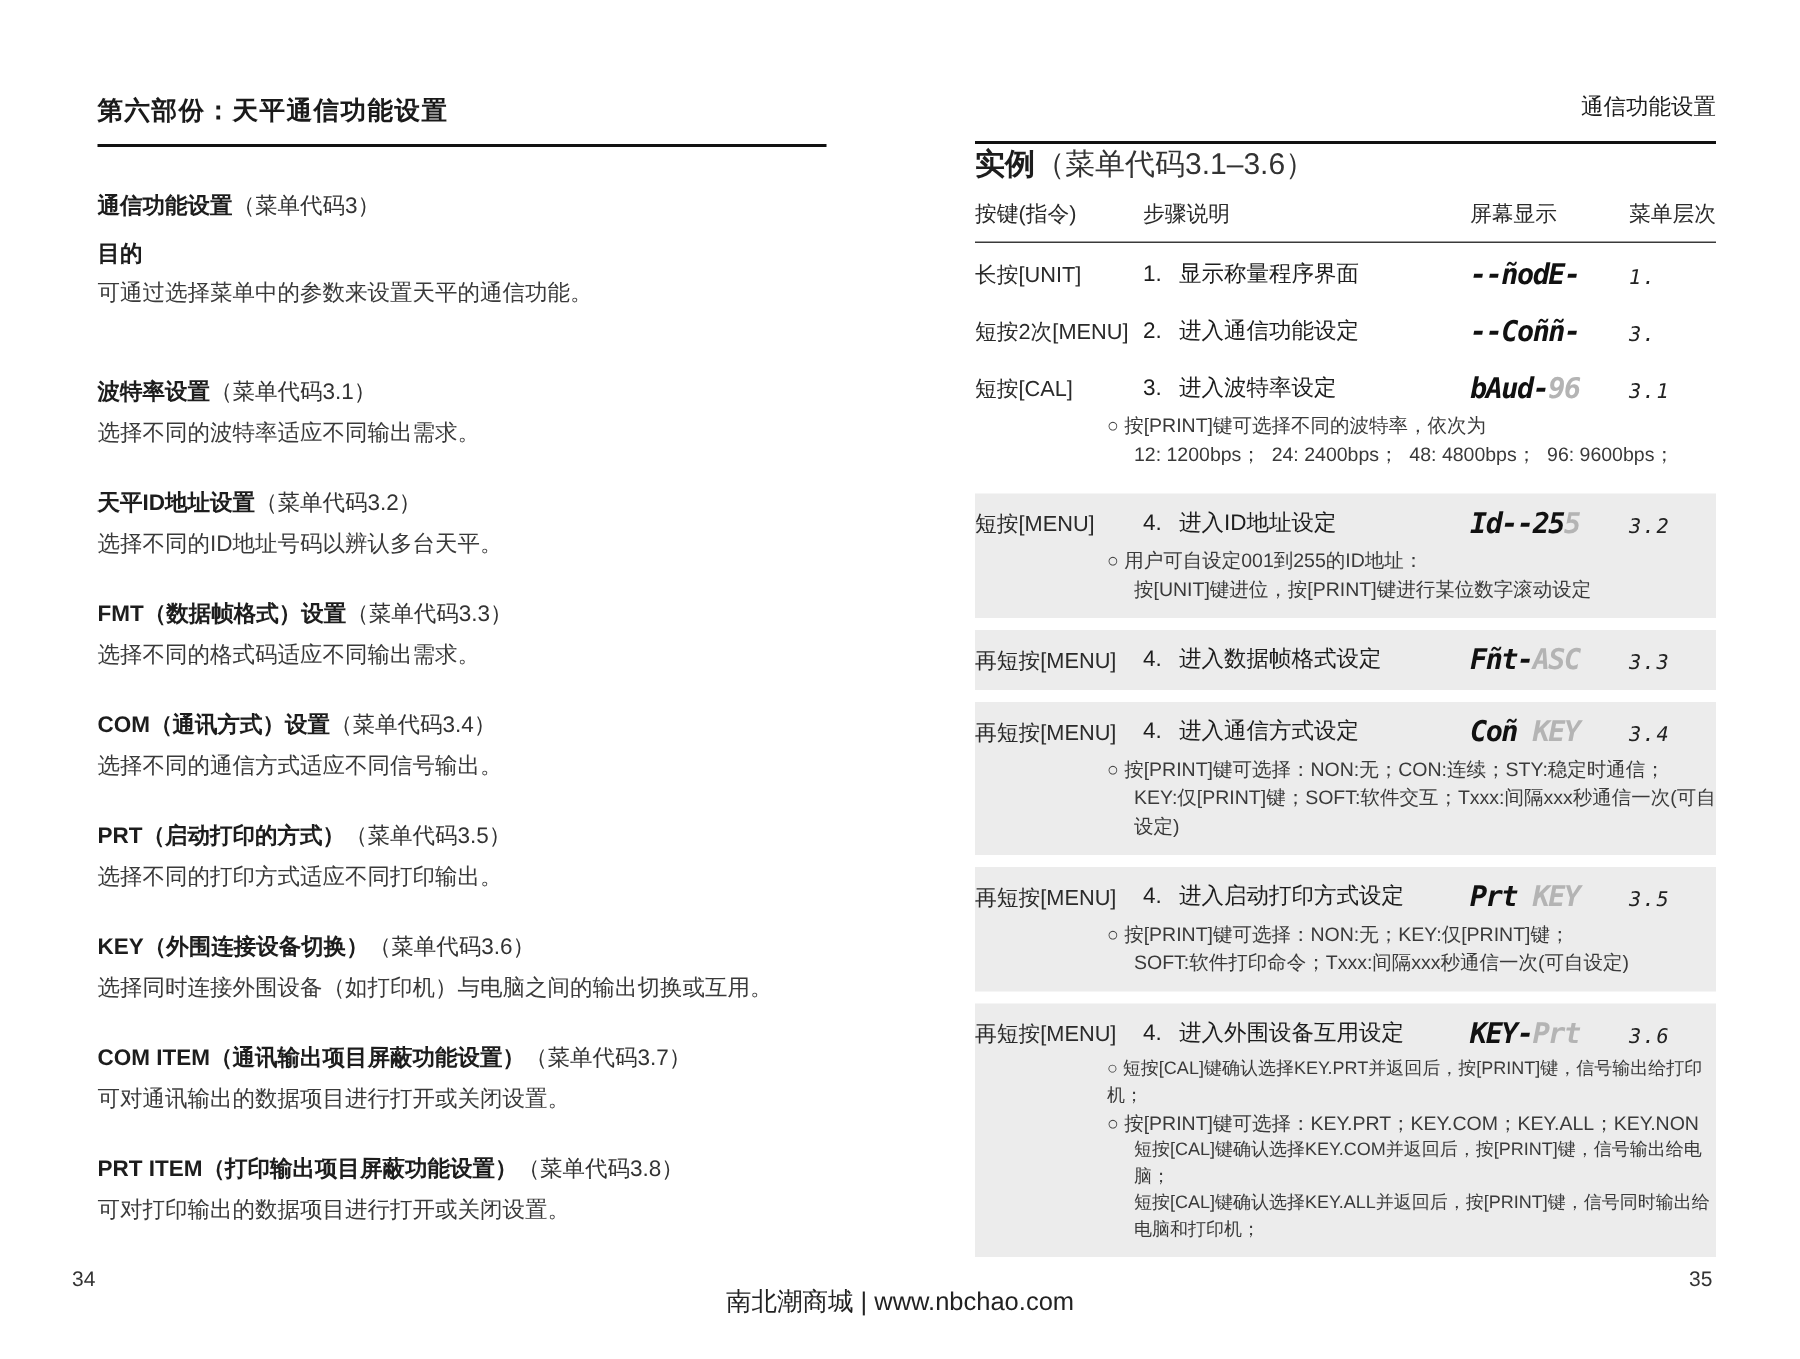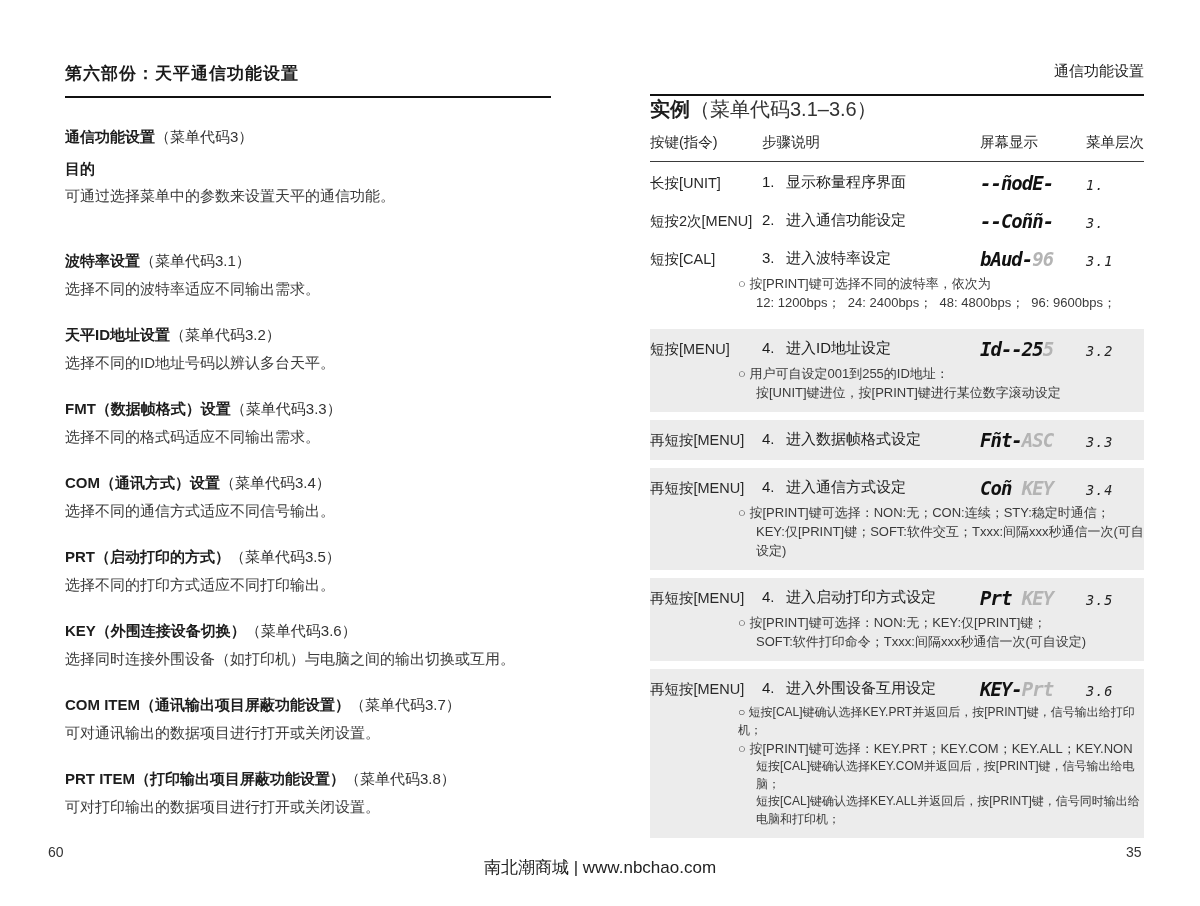--- a/index.html
+++ b/index.html
@@ -200,16 +200,16 @@
             <div class="subline small">○ 短按[CAL]键确认选择KEY.PRT并返回后，按[PRINT]键，信号输出给打印机；</div>
             <div class="subline">○ 按[PRINT]键可选择：KEY.PRT；KEY.COM；KEY.ALL；KEY.NON</div>
             <div class="subline cont small">短按[CAL]键确认选择KEY.COM并返回后，按[PRINT]键，信号输出给电脑；</div>
             <div class="subline cont small">短按[CAL]键确认选择KEY.ALL并返回后，按[PRINT]键，信号同时输出给电脑和打印机；</div>
           </div>
         </div>
       </div>
 
   </div>
 
-  <div class="pageno pn-left">60</div>
+  <div class="pageno pn-left">34</div>
   <div class="pageno pn-right">35</div>
   <div class="footer">南北潮商城 | www.nbchao.com</div>
 </div>
 
 </body></html>

